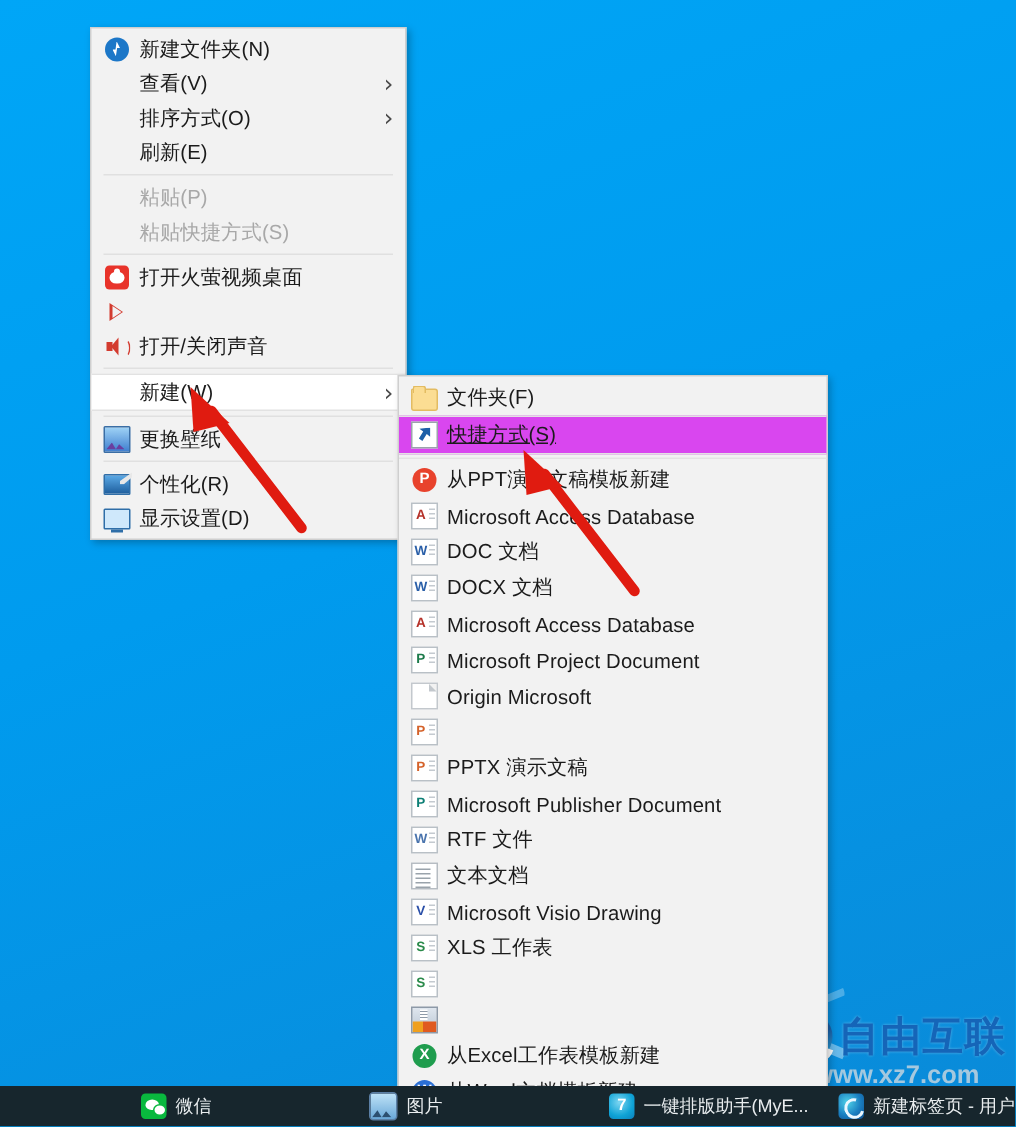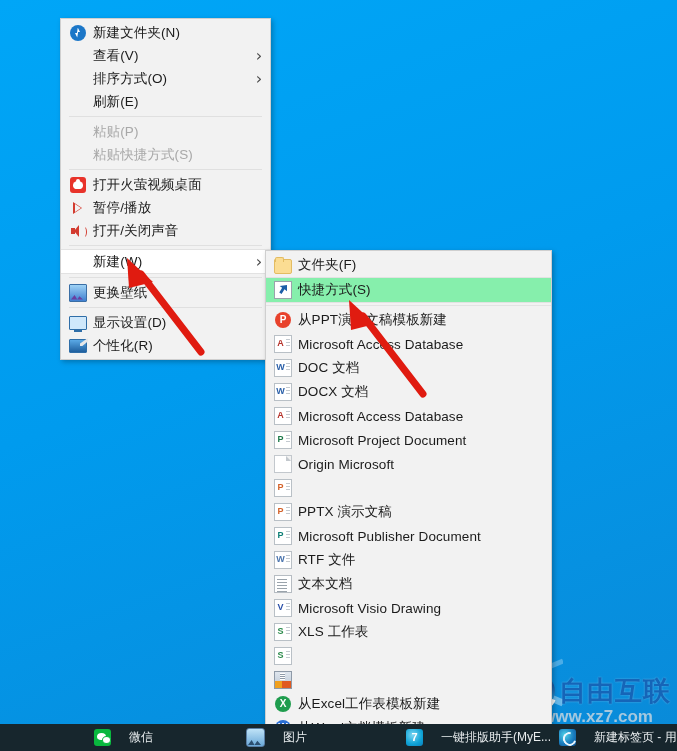--- a/index.html
+++ b/index.html
@@ -38,21 +38,21 @@
 
   .mi{display:flex;align-items:center;height:23px;padding:0 2px;position:relative;
       white-space:nowrap;}
   .mi .ic{width:30px;min-width:30px;display:flex;align-items:center;justify-content:center;}
   .mi .lb{flex:1;letter-spacing:.1px;}
   .mi .arrow{width:18px;min-width:18px;color:#4a4a4a;font-size:13px;text-align:center;
       font-family:"DejaVu Sans",sans-serif;}
   .mi.disabled .lb{color:#a8a8a8;}
   .mi.hl{background:#ffffff;border-top:1px solid #e2e2e2;border-bottom:1px solid #e2e2e2;justify-content:center;}
   #sub-menu .mi{height:24px;}
-  #sub-menu .mi.hl{background:#86efac;}
+  #sub-menu .mi.hl{background:#d946ef;text-decoration:underline;}
   .sep{height:1px;background:#e0e0e0;margin:3px 8px;}
   #sub-menu .sep{margin:2px 0;background:#e3e3e3;}
 
   
   .ico{width:16px;height:16px;position:relative;display:block;}
   
   .ic-newfolder{border-radius:50%;background:#1c77c8;}
   .ic-newfolder:after{content:"";position:absolute;left:5px;top:3px;width:5px;height:10px;
      background:#fff;clip-path:polygon(55% 0,100% 45%,62% 45%,45% 100%,0 55%,40% 55%);}
   
@@ -118,21 +118,21 @@
      background:linear-gradient(90deg,#f0a01e 0 45%,#e05a20 45% 100%);}
   .ic-zip:after{content:"";position:absolute;left:5px;top:1px;width:5px;height:7px;
      background:repeating-linear-gradient(#fff 0 1px,#8e9aa8 1px 2px);}
 
   
   .arrowpath{position:absolute;pointer-events:none;}
 
   
   #taskbar{position:absolute;left:0;bottom:0;width:677px;height:27px;
      background:#17262d;display:flex;align-items:center;}
-  .tb{display:flex;align-items:center;height:27px;gap:18px;padding:0 6px;
+  .tb{display:flex;align-items:center;height:27px;gap:6px;padding:0 6px;
      color:#e9edef;font-size:12px;white-space:nowrap;overflow:hidden;}
   .tb .tico{width:17px;height:17px;min-width:17px;position:relative;border-radius:3px;}
   .tb-wechat{background:#09b83e;border-radius:50%;}
   .tb-wechat:before{content:"";position:absolute;left:3px;top:4px;width:9px;height:7px;
      background:#fff;border-radius:50% 50% 45% 45%;}
   .tb-wechat:after{content:"";position:absolute;left:8px;top:7px;width:7px;height:6px;
      background:#fff;border-radius:50%;border:1px solid #09b83e;}
   .tb-pic{background:linear-gradient(#bfe3f7,#6aa8d8);border:1px solid #5b7fa5;}
   .tb-pic:after{content:"";position:absolute;left:1px;bottom:1px;width:13px;height:7px;
      background:#2c4f70;clip-path:polygon(0 100%,28% 30%,50% 100%,72% 40%,100% 100%);}
@@ -213,21 +213,20 @@
       <span class="ic">
         <span class="ico ic-firefly"></span>
       </span>
       <span class="lb">打开火萤视频桌面</span>
       <span class="arrow"></span>
     </div>
     <div class="mi">
       <span class="ic">
         <span class="ico ic-play-o"></span>
       </span>
-      <span class="lb">暂停/播放</span>
       <span class="arrow"></span>
     </div>
     <div class="mi">
       <span class="ic">
         <span class="ico ic-sound">
           <span class="snd-wave"></span>
         </span>
       </span>
       <span class="lb">打开/关闭声音</span>
       <span class="arrow"></span>
@@ -244,30 +243,30 @@
     <div class="mi">
       <span class="ic">
         <span class="ico ic-pic"></span>
       </span>
       <span class="lb">更换壁纸</span>
       <span class="arrow"></span>
     </div>
     <div class="sep"></div>
     <div class="mi">
       <span class="ic">
+        <span class="ico ic-person"></span>
+      </span>
+      <span class="lb">个性化(R)</span>
+      <span class="arrow"></span>
+    </div>
+    <div class="mi">
+      <span class="ic">
         <span class="ico ic-monitor"></span>
       </span>
       <span class="lb">显示设置(D)</span>
-      <span class="arrow"></span>
-    </div>
-    <div class="mi">
-      <span class="ic">
-        <span class="ico ic-person"></span>
-      </span>
-      <span class="lb">个性化(R)</span>
       <span class="arrow"></span>
     </div>
   </div>
 
 <div class="menu" id="sub-menu">
     <div class="mi">
       <span class="ic">
         <span class="ico ic-folder"></span>
       </span>
       <span class="lb">文件夹(F)</span>

